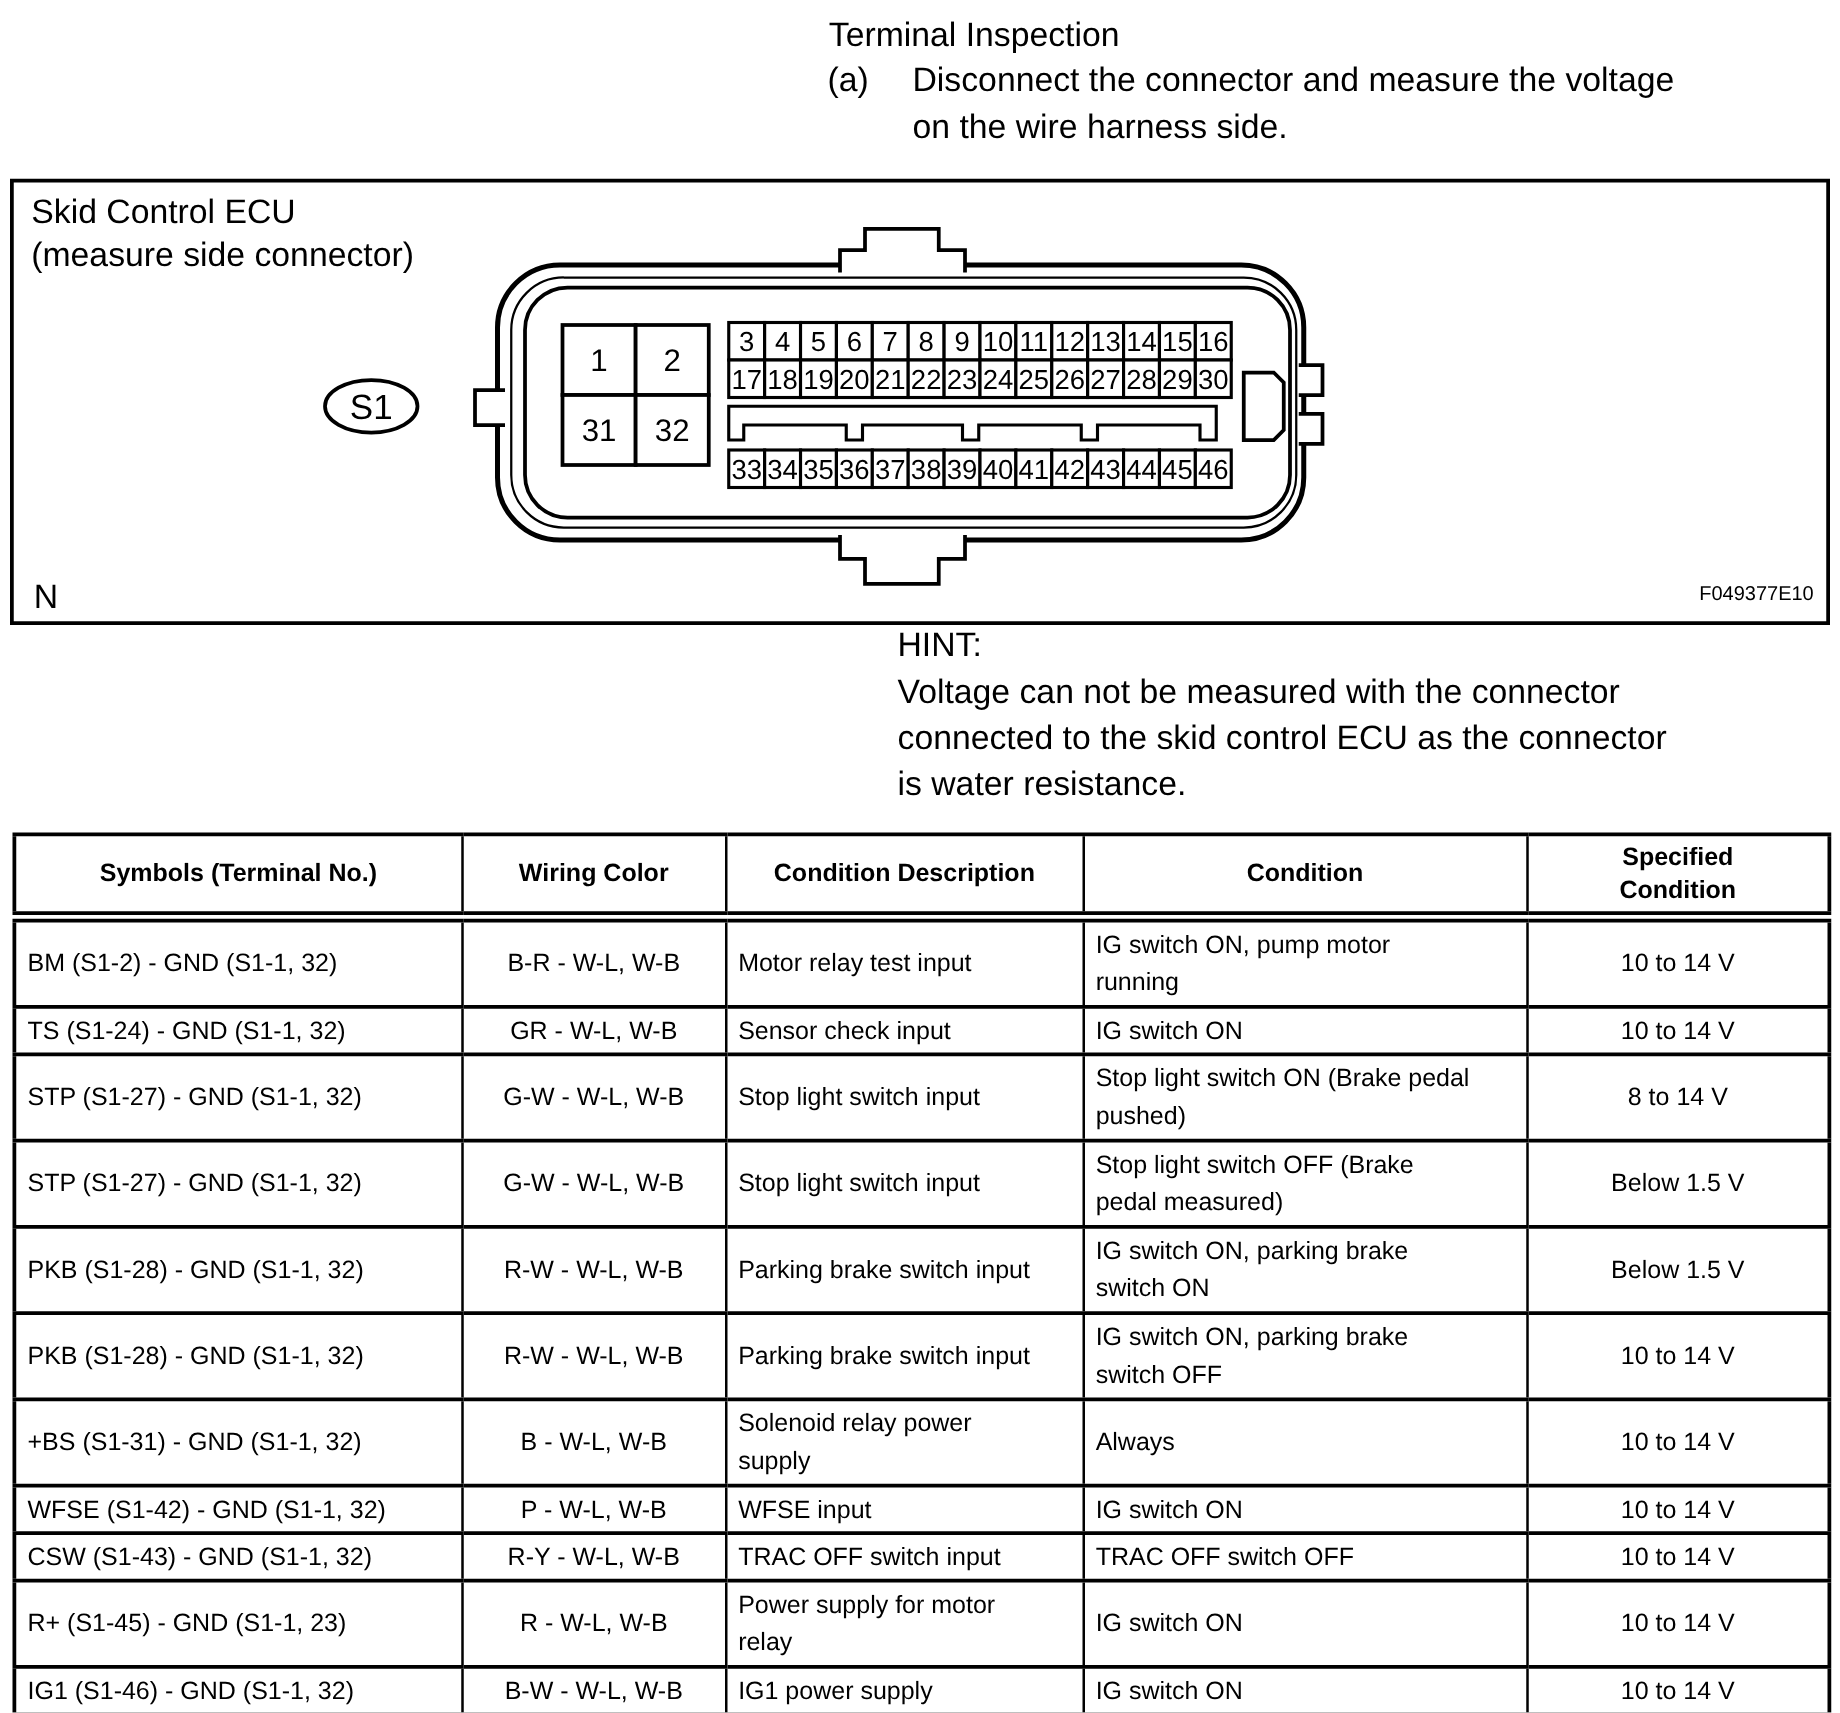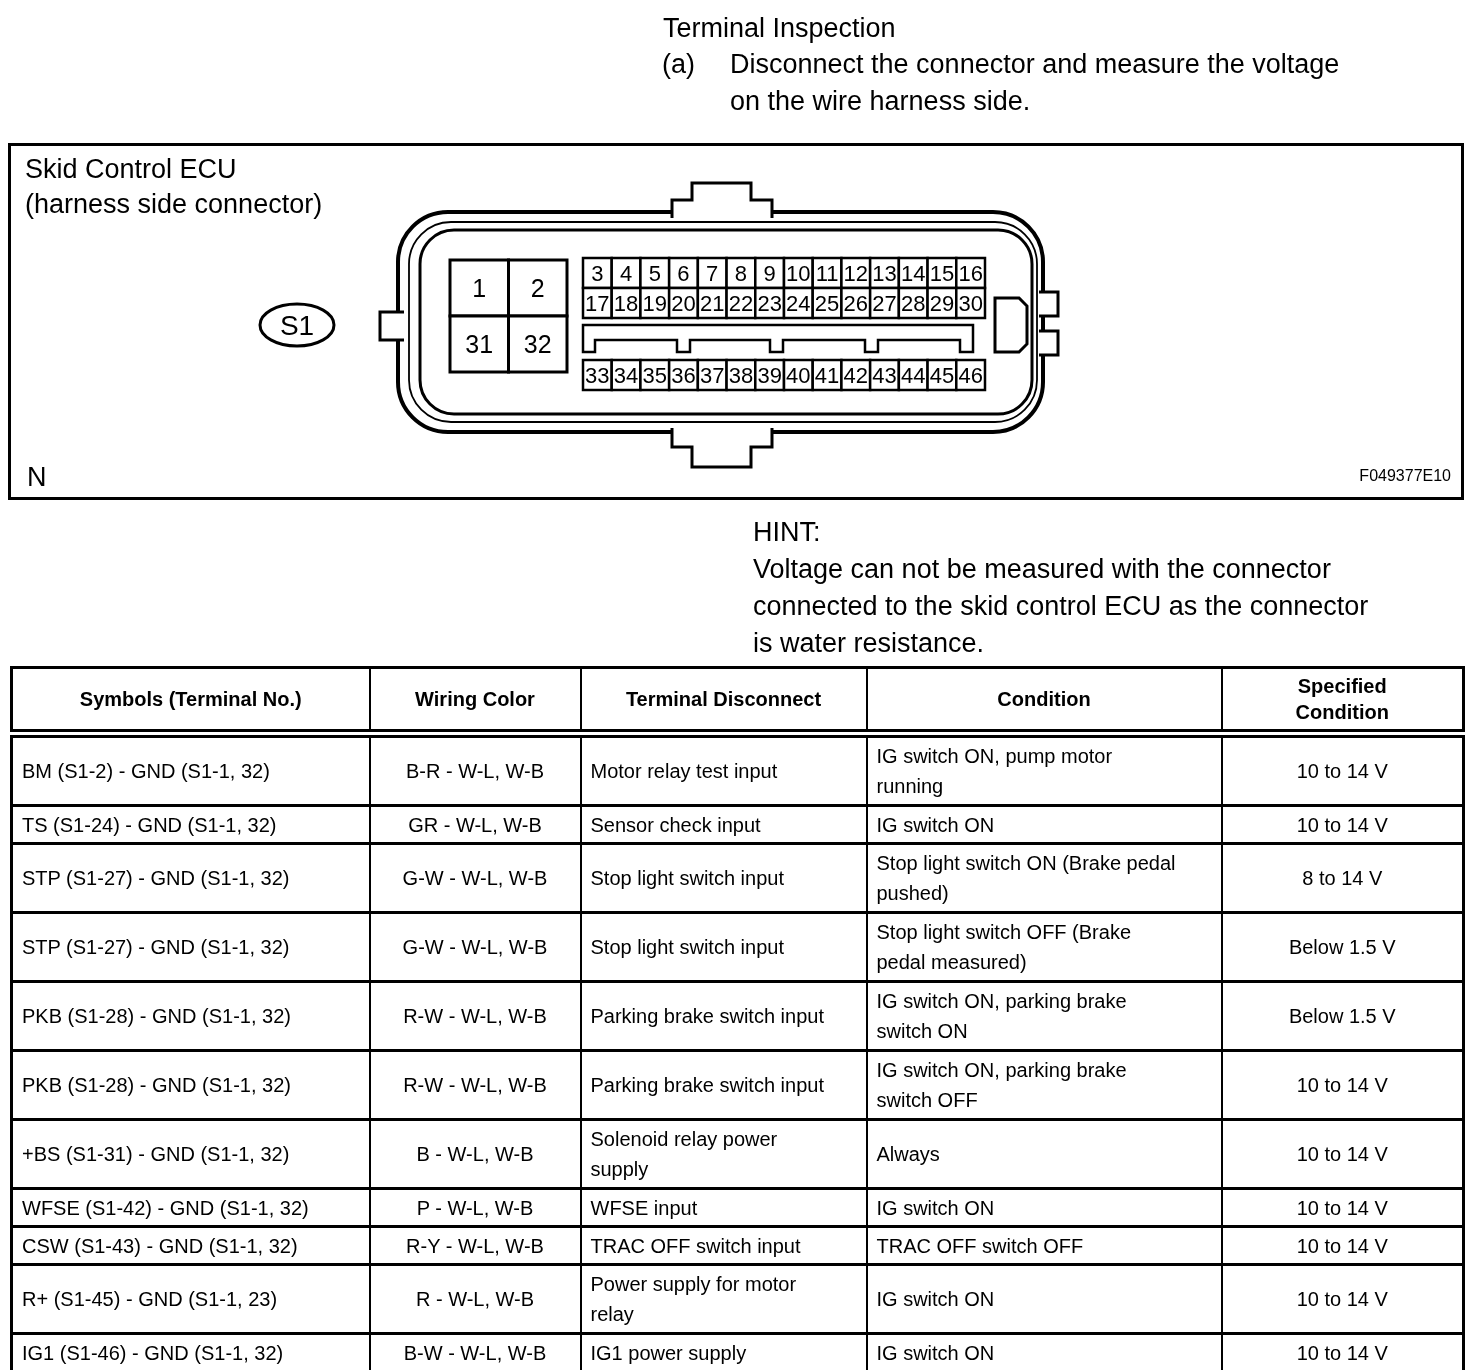--- a/index.html
+++ b/index.html
@@ -29,21 +29,21 @@
   }
   .figure-code{
     position:absolute;right:10px;bottom:12px;font-size:16px;
   }
   svg.connector{position:absolute;left:0;top:0;width:1450px;height:351px;}
   svg.connector text{
     font-family:"Liberation Sans",sans-serif;fill:#000;
     text-anchor:middle;
   }
   .hint{
-    position:absolute;left:718px;top:514px;font-size:27px;line-height:37px;margin-left:35px;
+    position:absolute;left:718px;top:498px;font-size:27px;line-height:37px;
   }
   .hint-text{white-space:pre-line;}
   table.terminal-table{
     position:absolute;left:10px;top:666px;width:1452px;
     border-collapse:collapse;table-layout:fixed;
     border:3px solid #000;background:#fff;
   }
   table.terminal-table th{
     font-size:20px;font-weight:bold;text-align:center;vertical-align:middle;
     border:2px solid #000;border-top:3px solid #000;border-bottom:9px double #000;
@@ -185,21 +185,21 @@
         <rect x="945.2819999999999" y="214" width="28.714" height="30" fill="#fff" stroke="#000" stroke-width="2.5"></rect>
         <text x="959.6389999999999" y="236.92" font-size="22">46</text>
       </g>
 
     <ellipse cx="286" cy="179" rx="37" ry="21" fill="#fff" stroke="#000" stroke-width="3"></ellipse>
     <text x="286" y="189" font-size="28">S1</text>
   </svg>
 
   <div class="diagram-label">
     <div>Skid Control ECU</div>
-    <div>(harness side connector)</div>
+    <div>(measure side connector)</div>
   </div>
   <div class="corner-letter">N</div>
   <div class="figure-code">F049377E10</div>
 </div>
 
 <div class="hint">
   <div>HINT:</div>
   <div class="hint-text">Voltage can not be measured with the connector
 connected to the skid control ECU as the connector
 is water resistance.</div>
@@ -210,21 +210,21 @@
     <col style="width:358px">
       <col style="width:211px">
       <col style="width:286px">
       <col style="width:355px">
       <col style="width:242px">
   </colgroup>
   <thead>
     <tr>
       <th>Symbols (Terminal No.)</th>
       <th>Wiring Color</th>
-      <th>Terminal Disconnect</th>
+      <th>Condition Description</th>
       <th>Condition</th>
       <th>Specified
 Condition</th>
     </tr>
   </thead>
   <tbody id="table-body">
       <tr class="tall">
         <td>BM (S1-2) - GND (S1-1, 32)</td>
         <td class="center">B-R - W-L, W-B</td>
         <td>Motor relay test input</td>

